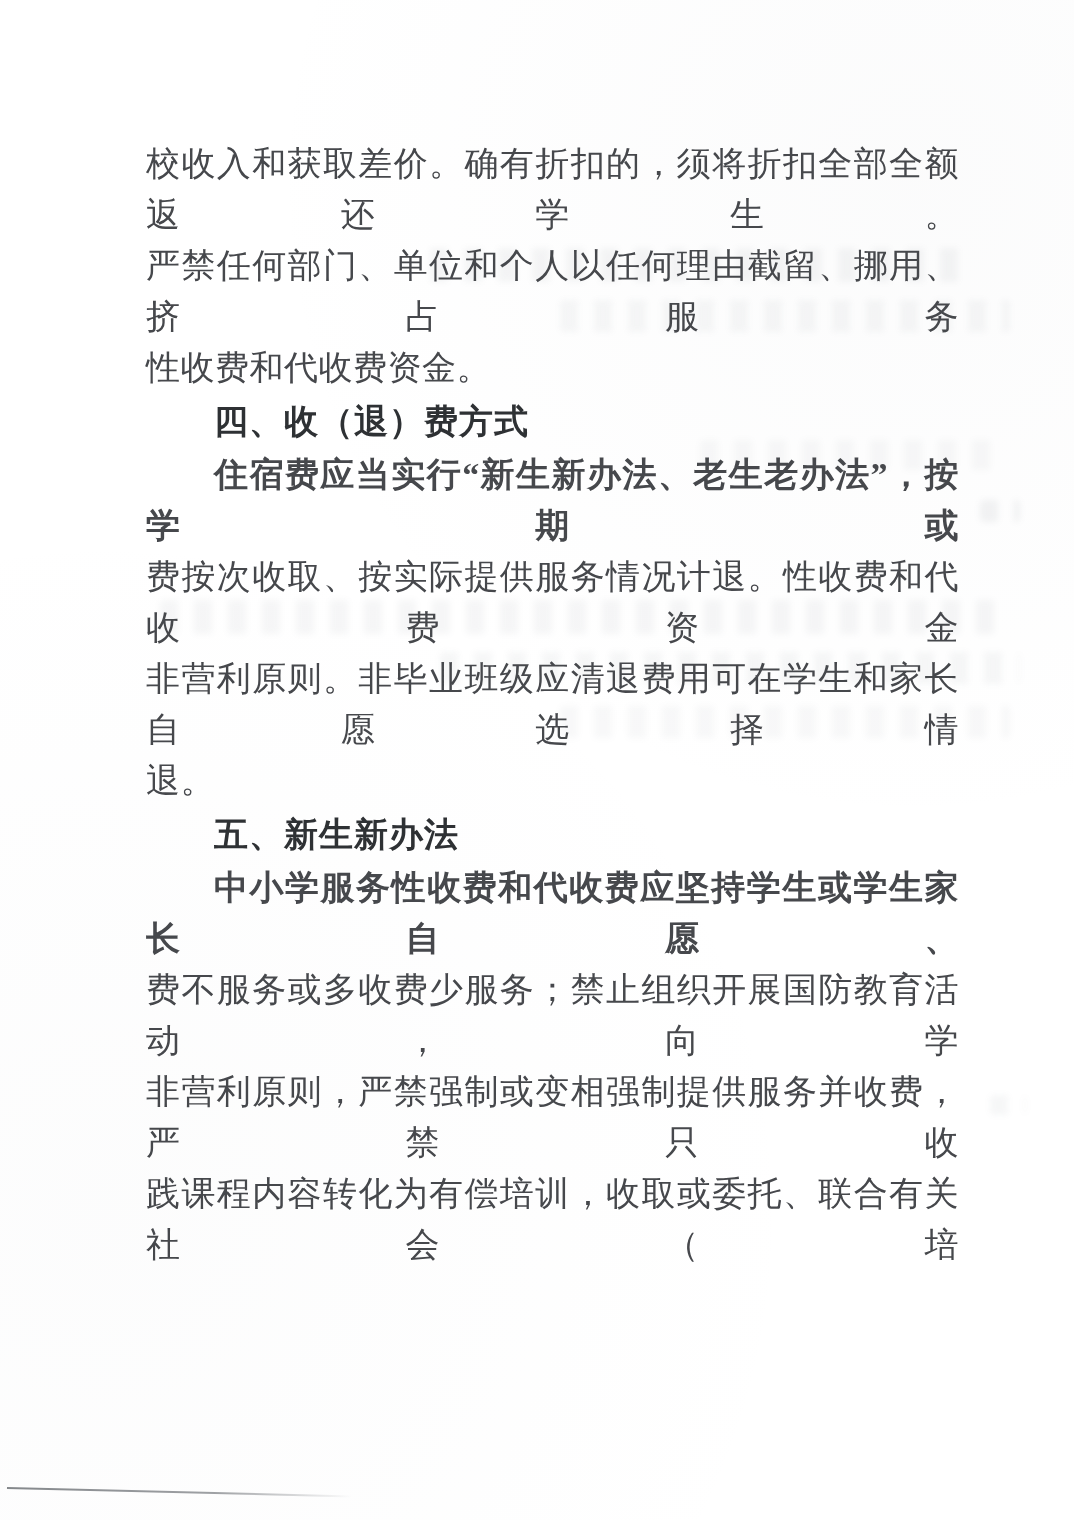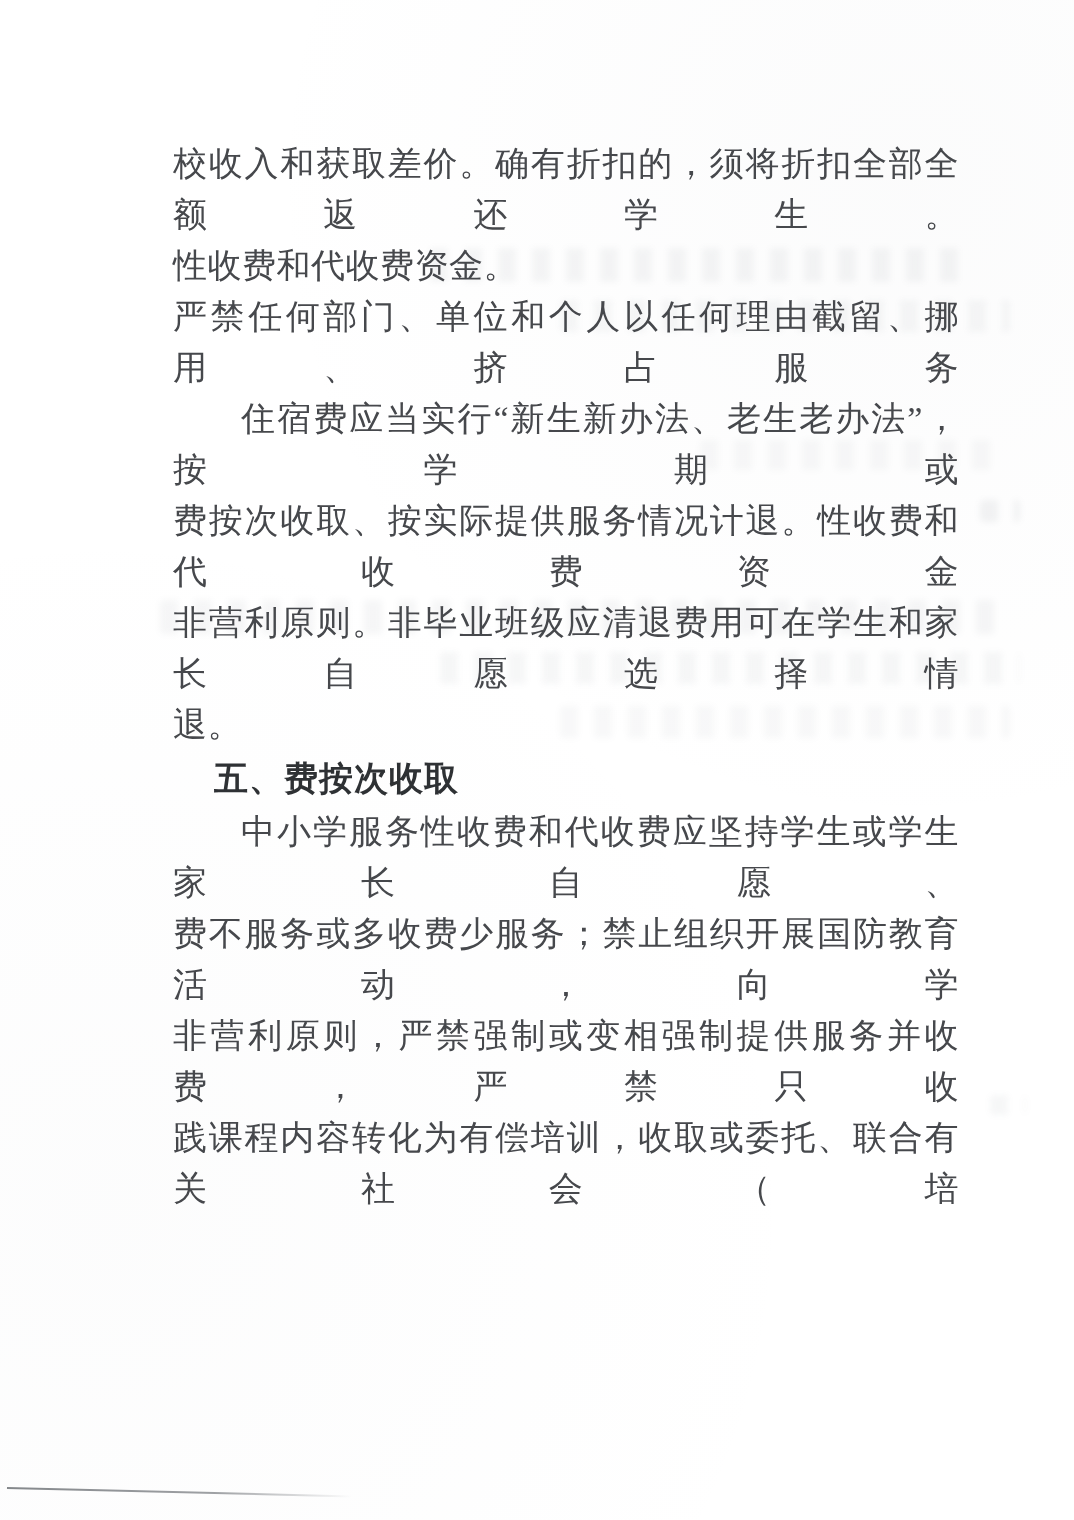--- a/index.html
+++ b/index.html
@@ -38,24 +38,23 @@
     font-size:34px;
     line-height:51px;
     color:var(--text);
     letter-spacing:0.5px;
   }
   .paragraph{margin:0;}
   .line{
     text-align:justify;
     text-align-last:justify;
     white-space:normal;
-    margin-left:27px;
   }
   .line.last{text-align-last:left;}
-  .line.indent{text-indent:2em;}
+  .line.indent{text-indent:2em;font-weight:bold;}
   .heading{
     font-family:"Liberation Sans","DejaVu Sans",sans-serif;
     font-weight:700;
     color:var(--heading);
     padding-left:2em;
     margin:3px 0 2px 0;
     letter-spacing:1px;
   }
   
   .ghost{
@@ -99,30 +98,31 @@
   <span class="ghost g3"></span>
   <span class="ghost g4"></span>
   <span class="ghost g5"></span>
   <span class="ghost g6"></span>
   <span class="ghost g7"></span>
   <span class="ghost g8"></span>
 
   <div class="doc-body" id="doc-body">
       <div class="paragraph">
         <div class="line">校收入和获取差价。确有折扣的，须将折扣全部全额返还学生。</div>
+        <div class="line">严禁任何部门、单位和个人以任何理由截留、挪用、挤占服务</div>
         <div class="line last">性收费和代收费资金。</div>
-        <div class="line">严禁任何部门、单位和个人以任何理由截留、挪用、挤占服务</div>
       </div>
+      <div class="heading">四、收（退）费方式</div>
       <div class="paragraph">
         <div class="line indent">住宿费应当实行“新生新办法、老生老办法”，按学期或</div>
         <div class="line">费按次收取、按实际提供服务情况计退。性收费和代收费资金</div>
         <div class="line">非营利原则。非毕业班级应清退费用可在学生和家长自愿选择情</div>
         <div class="line last">退。</div>
       </div>
-      <div class="heading">五、费按次收取</div>
+      <div class="heading">五、新生新办法</div>
       <div class="paragraph">
         <div class="line indent">中小学服务性收费和代收费应坚持学生或学生家长自愿、</div>
         <div class="line">费不服务或多收费少服务；禁止组织开展国防教育活动，向学</div>
         <div class="line">非营利原则，严禁强制或变相强制提供服务并收费，严禁只收</div>
         <div class="line">践课程内容转化为有偿培训，收取或委托、联合有关社会（培</div>
       </div>
     </div>
 
   <span class="scan-line"></span>
 </div>

